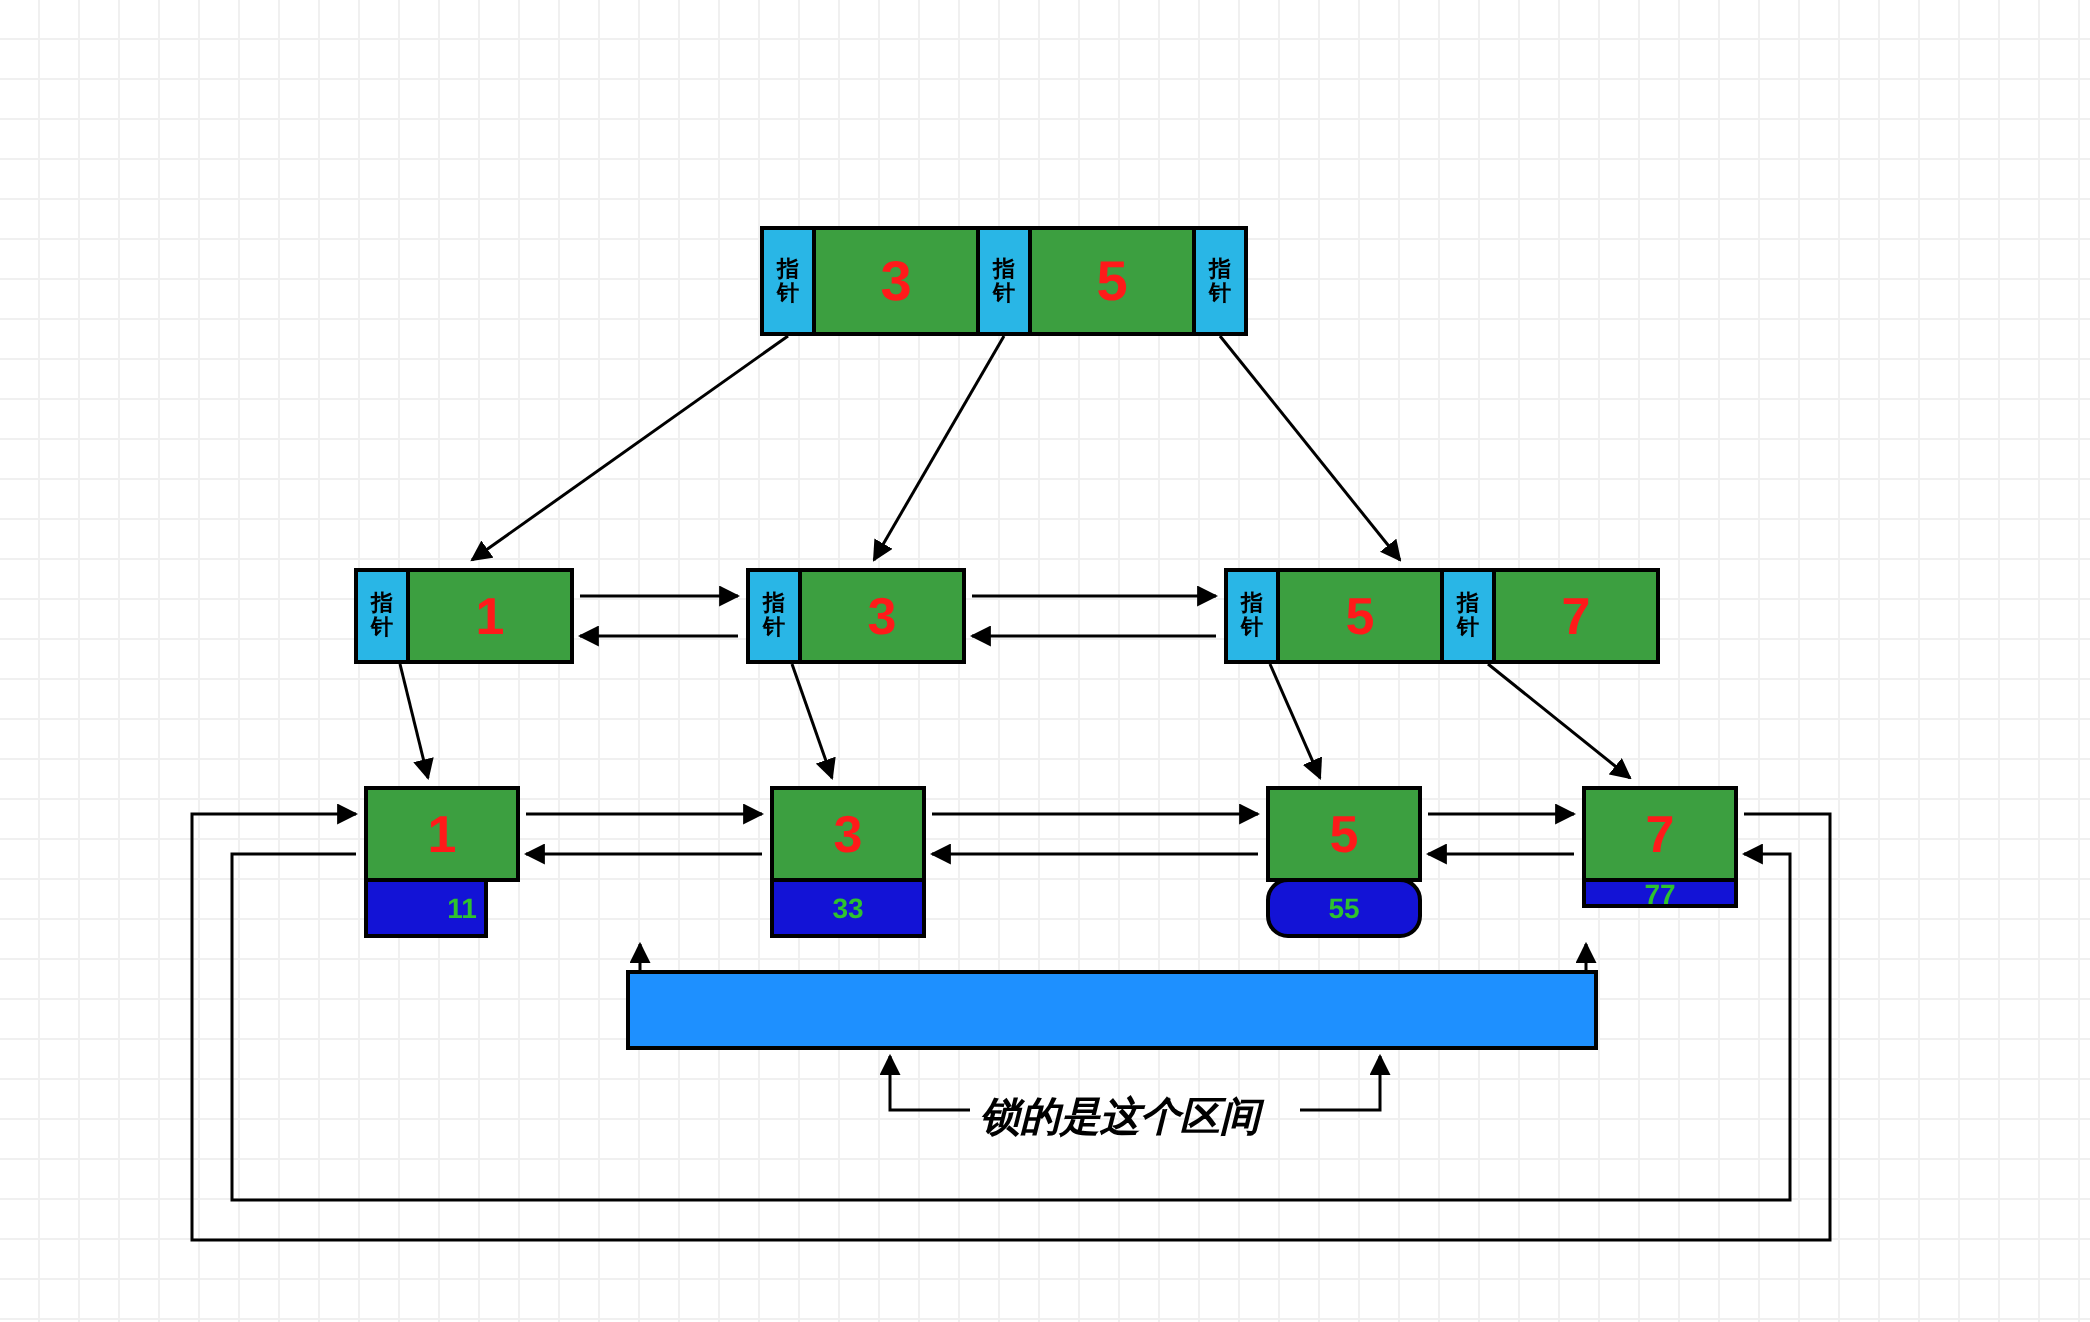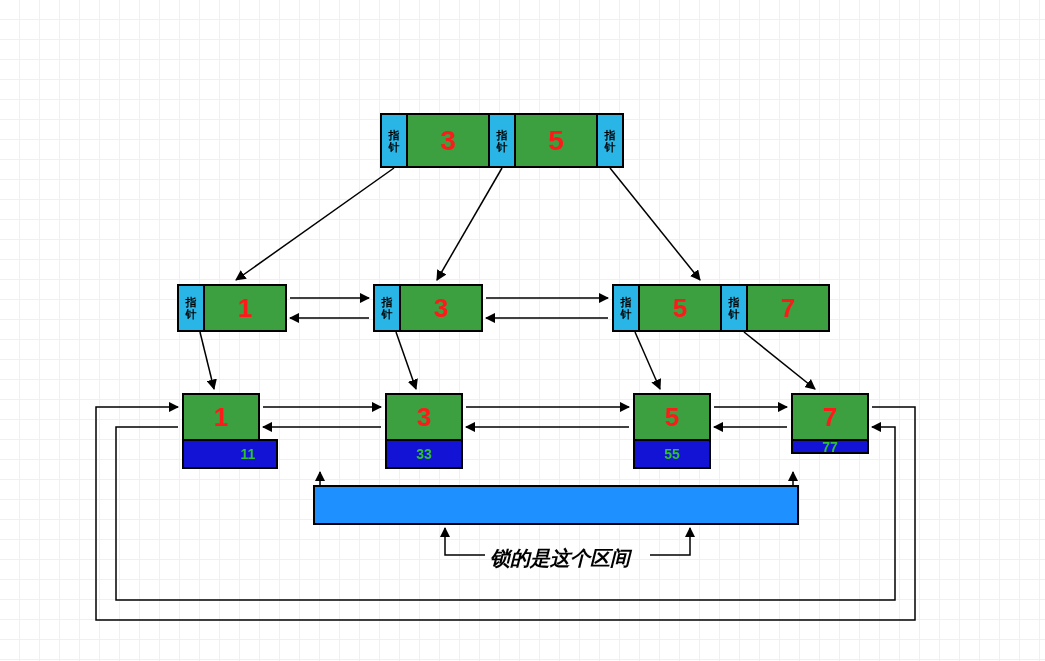--- a/index.html
+++ b/index.html
@@ -104,27 +104,27 @@
   <div class="cell key mid" style="left:399px; top:284px; width:84px; height:48px;">3</div>
 
   <div class="cell ptr" style="left:612px; top:284px; width:28px; height:48px;">指
 针</div>
   <div class="cell key mid" style="left:638px; top:284px; width:84px; height:48px;">5</div>
   <div class="cell ptr" style="left:720px; top:284px; width:28px; height:48px;">指
 针</div>
   <div class="cell key mid" style="left:746px; top:284px; width:84px; height:48px;">7</div>
 
   <div class="cell key sm" style="left:182px; top:393px; width:78px; height:48px;">1</div>
-  <div class="cell val" style="left:182px; top:439px; width:96px; height:30px;padding-left:36px;">11</div>
+  <div class="cell val" style="left:182px; top:439px; width:62px; height:30px;padding-left:36px;">11</div>
 
   <div class="cell key sm" style="left:385px; top:393px; width:78px; height:48px;">3</div>
   <div class="cell val" style="left:385px; top:439px; width:78px; height:30px;">33</div>
 
   <div class="cell key sm" style="left:633px; top:393px; width:78px; height:48px;">5</div>
-  <div class="cell val" style="left:633px; top:439px; width:78px; height:30px;">55</div>
+  <div class="cell val" style="left:633px; top:439px; width:78px; height:30px;border-radius:11px;">55</div>
 
   <div class="cell key sm" style="left:791px; top:393px; width:78px; height:48px;">7</div>
   <div class="cell val" style="left:791px; top:439px; width:78px; height:15px;">77</div>
 
   <div class="lockbar" style="left:313px; top:485px; width:486px; height:40px;"></div>
 
   <div class="caption" style="left:490px; top:545px;">锁的是这个区间</div>
 
   <svg class="arrows">
     <defs>

